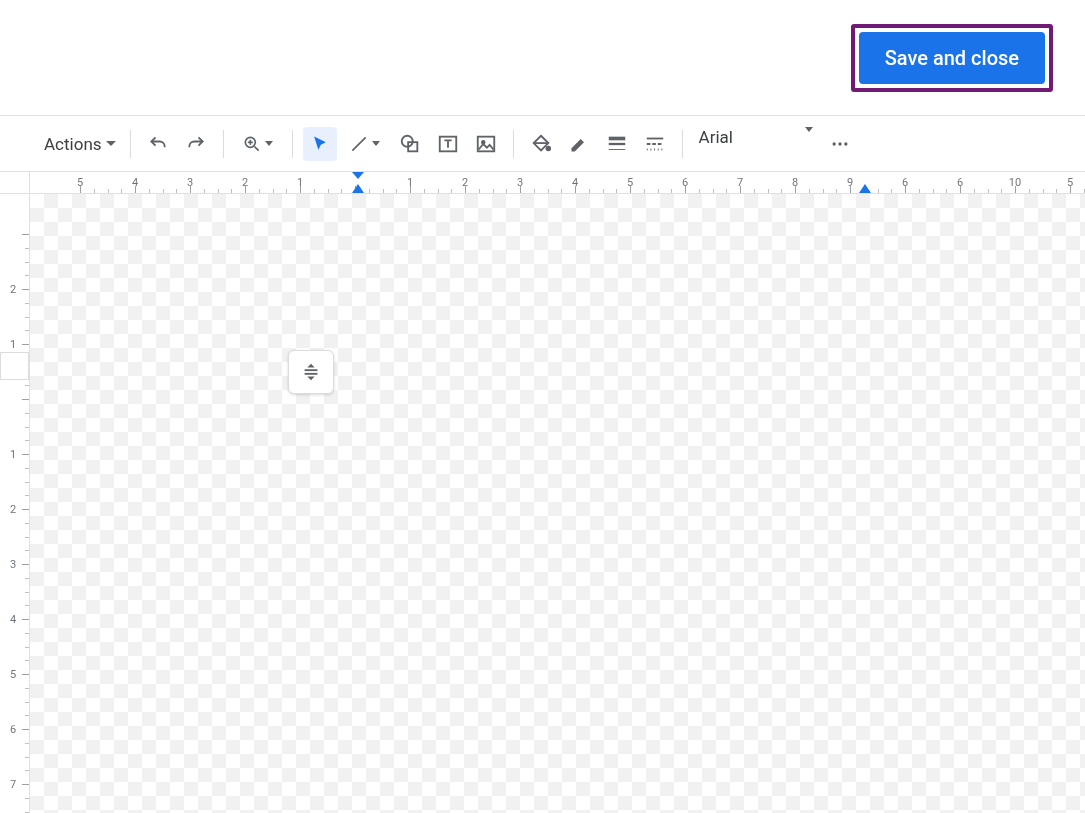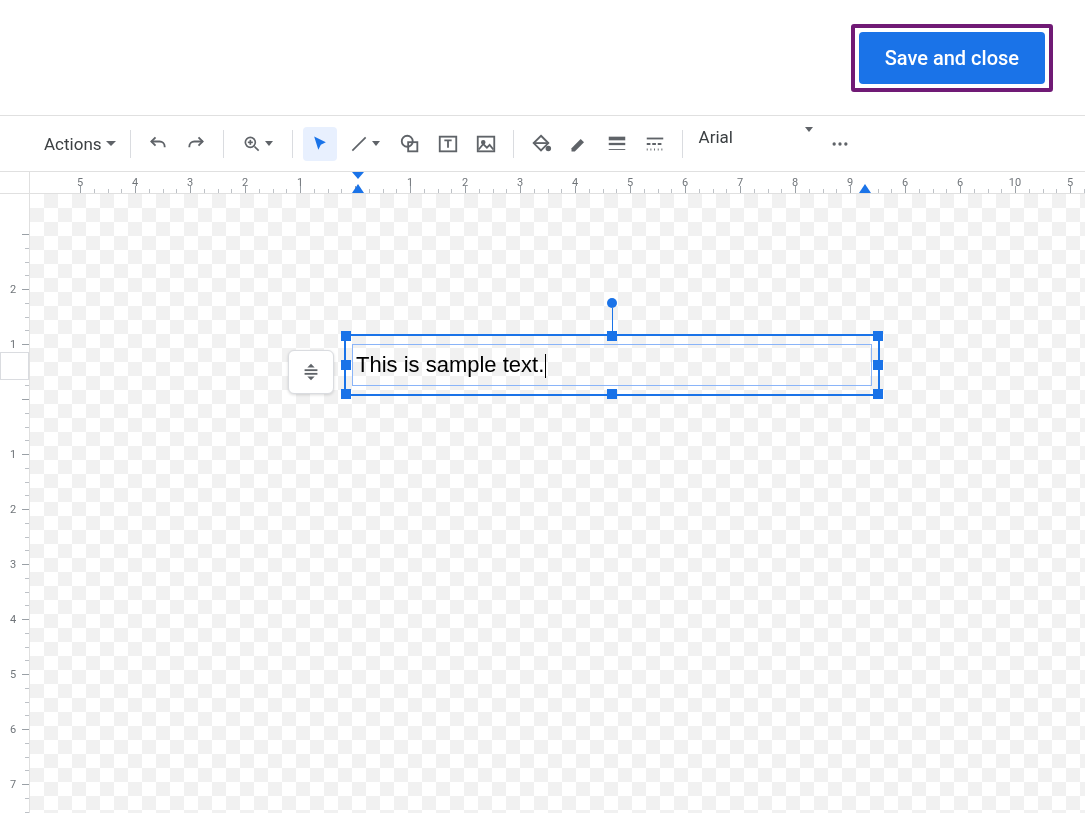--- a/index.html
+++ b/index.html
@@ -517,30 +517,14 @@
 
     <div class="drag-popup">
       <svg width="22" height="22" viewBox="0 0 24 24" fill="#5f6368">
           <path d="M12 3l-4 4h8z"></path>
           <rect x="5" y="9" width="14" height="2"></rect>
           <rect x="5" y="13" width="14" height="2"></rect>
           <path d="M12 21l4-4H8z"></path>
         </svg>
     </div>
 
-    <div class="textbox">
-      <div class="rotate-line"></div>
-      <div class="rotate-handle"></div>
-      <div class="inner"></div>
-      <div class="txt">
-        <span>This is sample text.</span><span class="cursor"></span>
-      </div>
-      <div class="handle h-tl"></div>
-      <div class="handle h-tr"></div>
-      <div class="handle h-bl"></div>
-      <div class="handle h-br"></div>
-      <div class="handle h-ml"></div>
-      <div class="handle h-mr"></div>
-      <div class="handle h-mt"></div>
-      <div class="handle h-mb"></div>
-    </div>
   </div>
 </div>
 
 </body></html>

